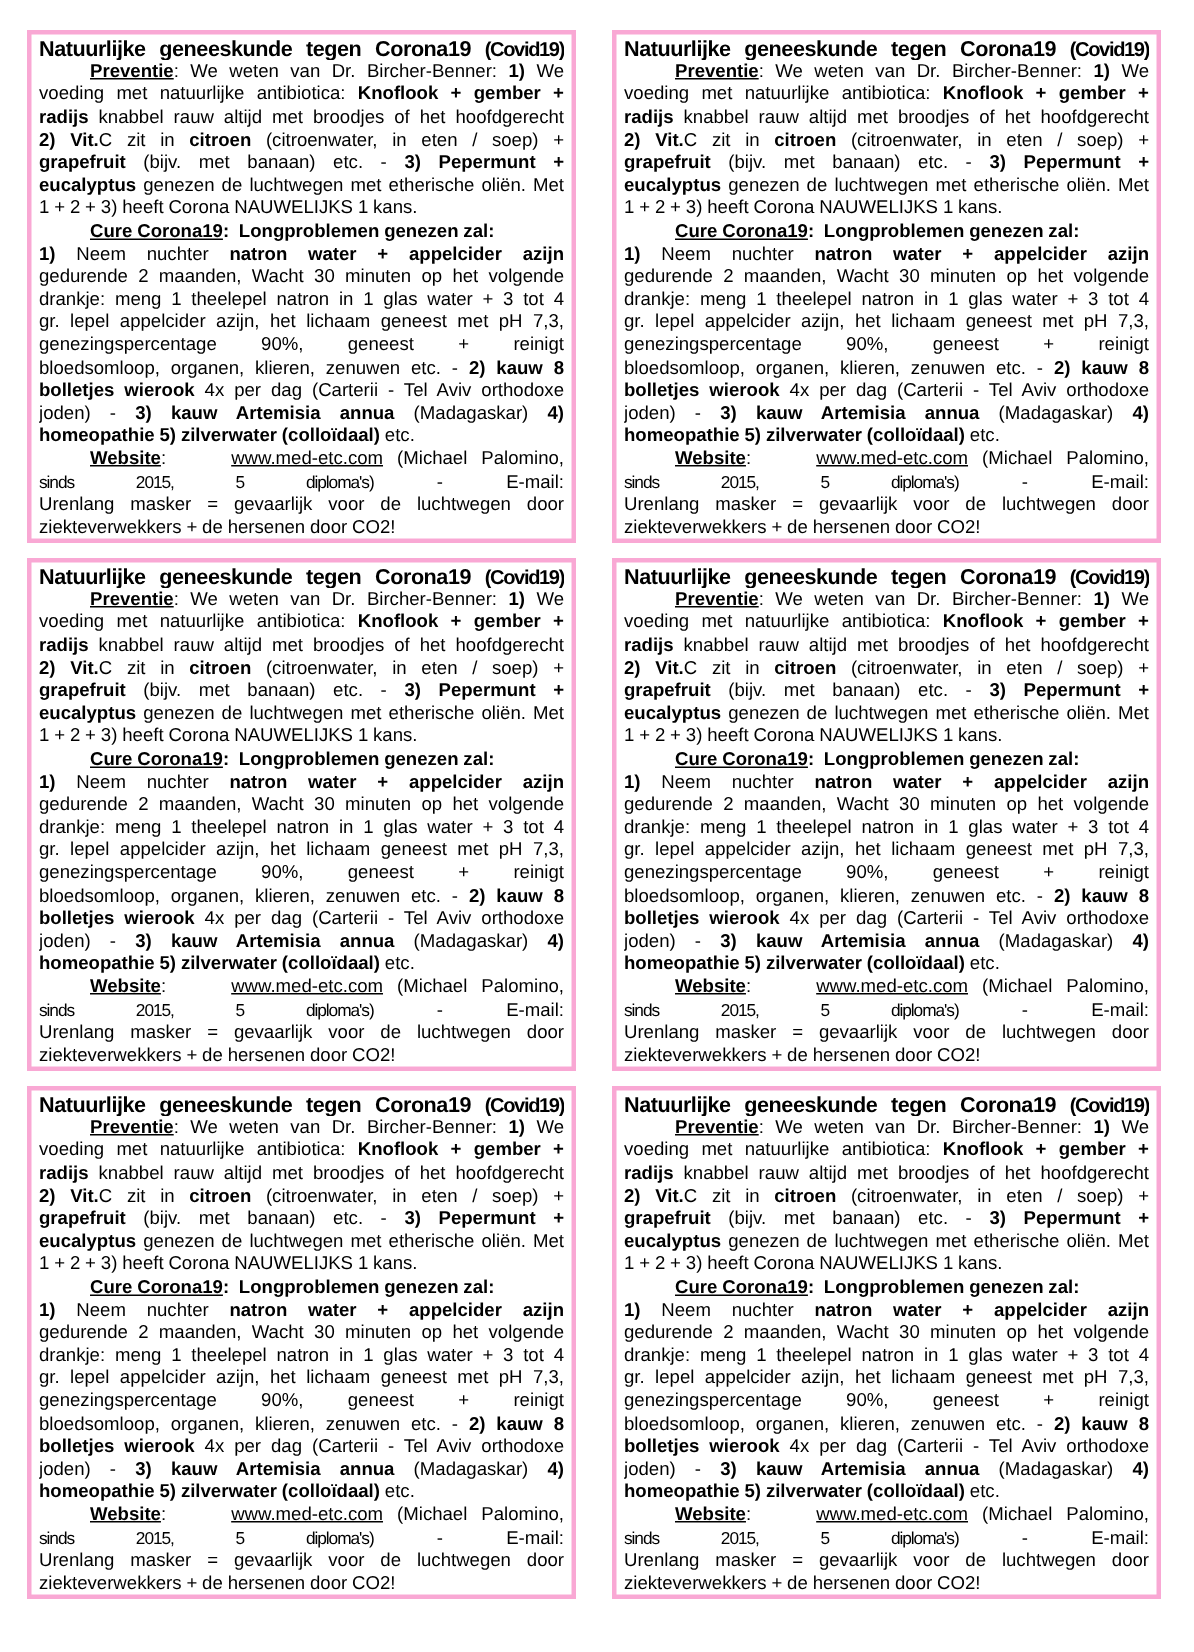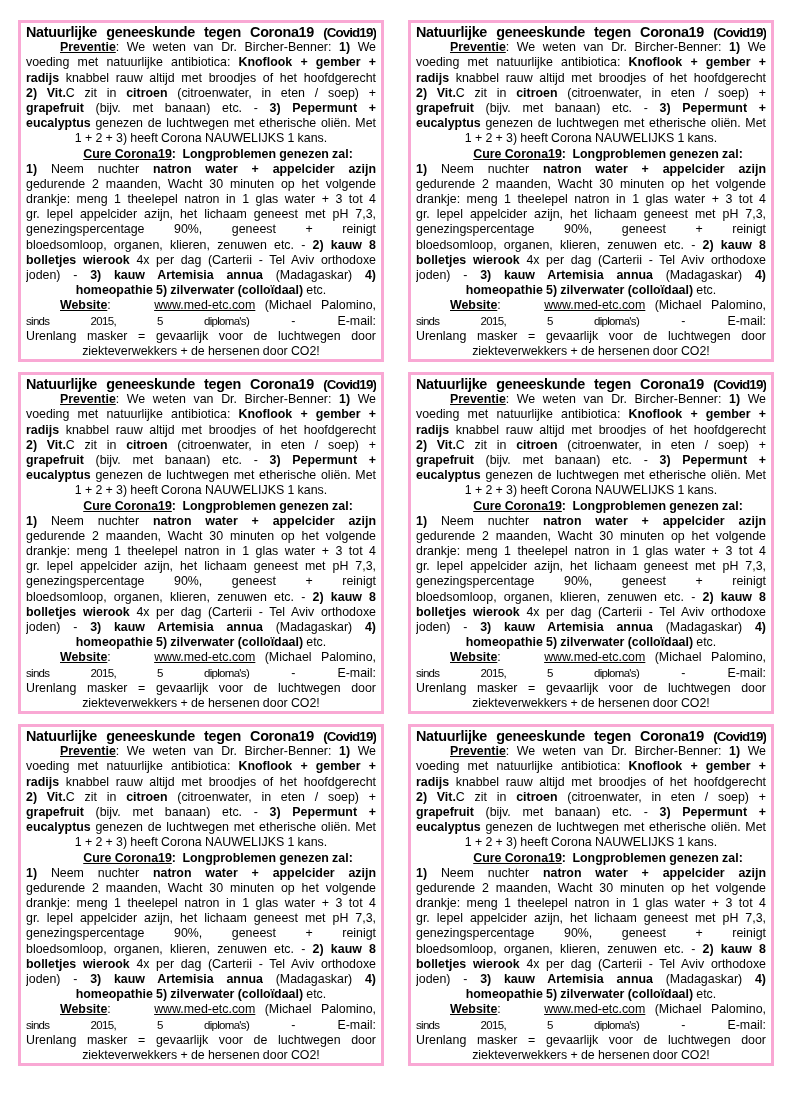--- a/index.html
+++ b/index.html
@@ -40,21 +40,21 @@
     word-spacing: -0.2px;
   }
   
   .line::after {
     content: "";
     display: inline-block;
     width: 100%;
     height: 0;
   }
   .line.last {
-    text-align: center;
+    text-align: left;
   }
   .line.last::after {
     content: none;
   }
   .line.title {
     font-size: 14.4px;
     font-weight: bold;
     letter-spacing: -0.3px;
   }
   .b { font-weight: bold; }

